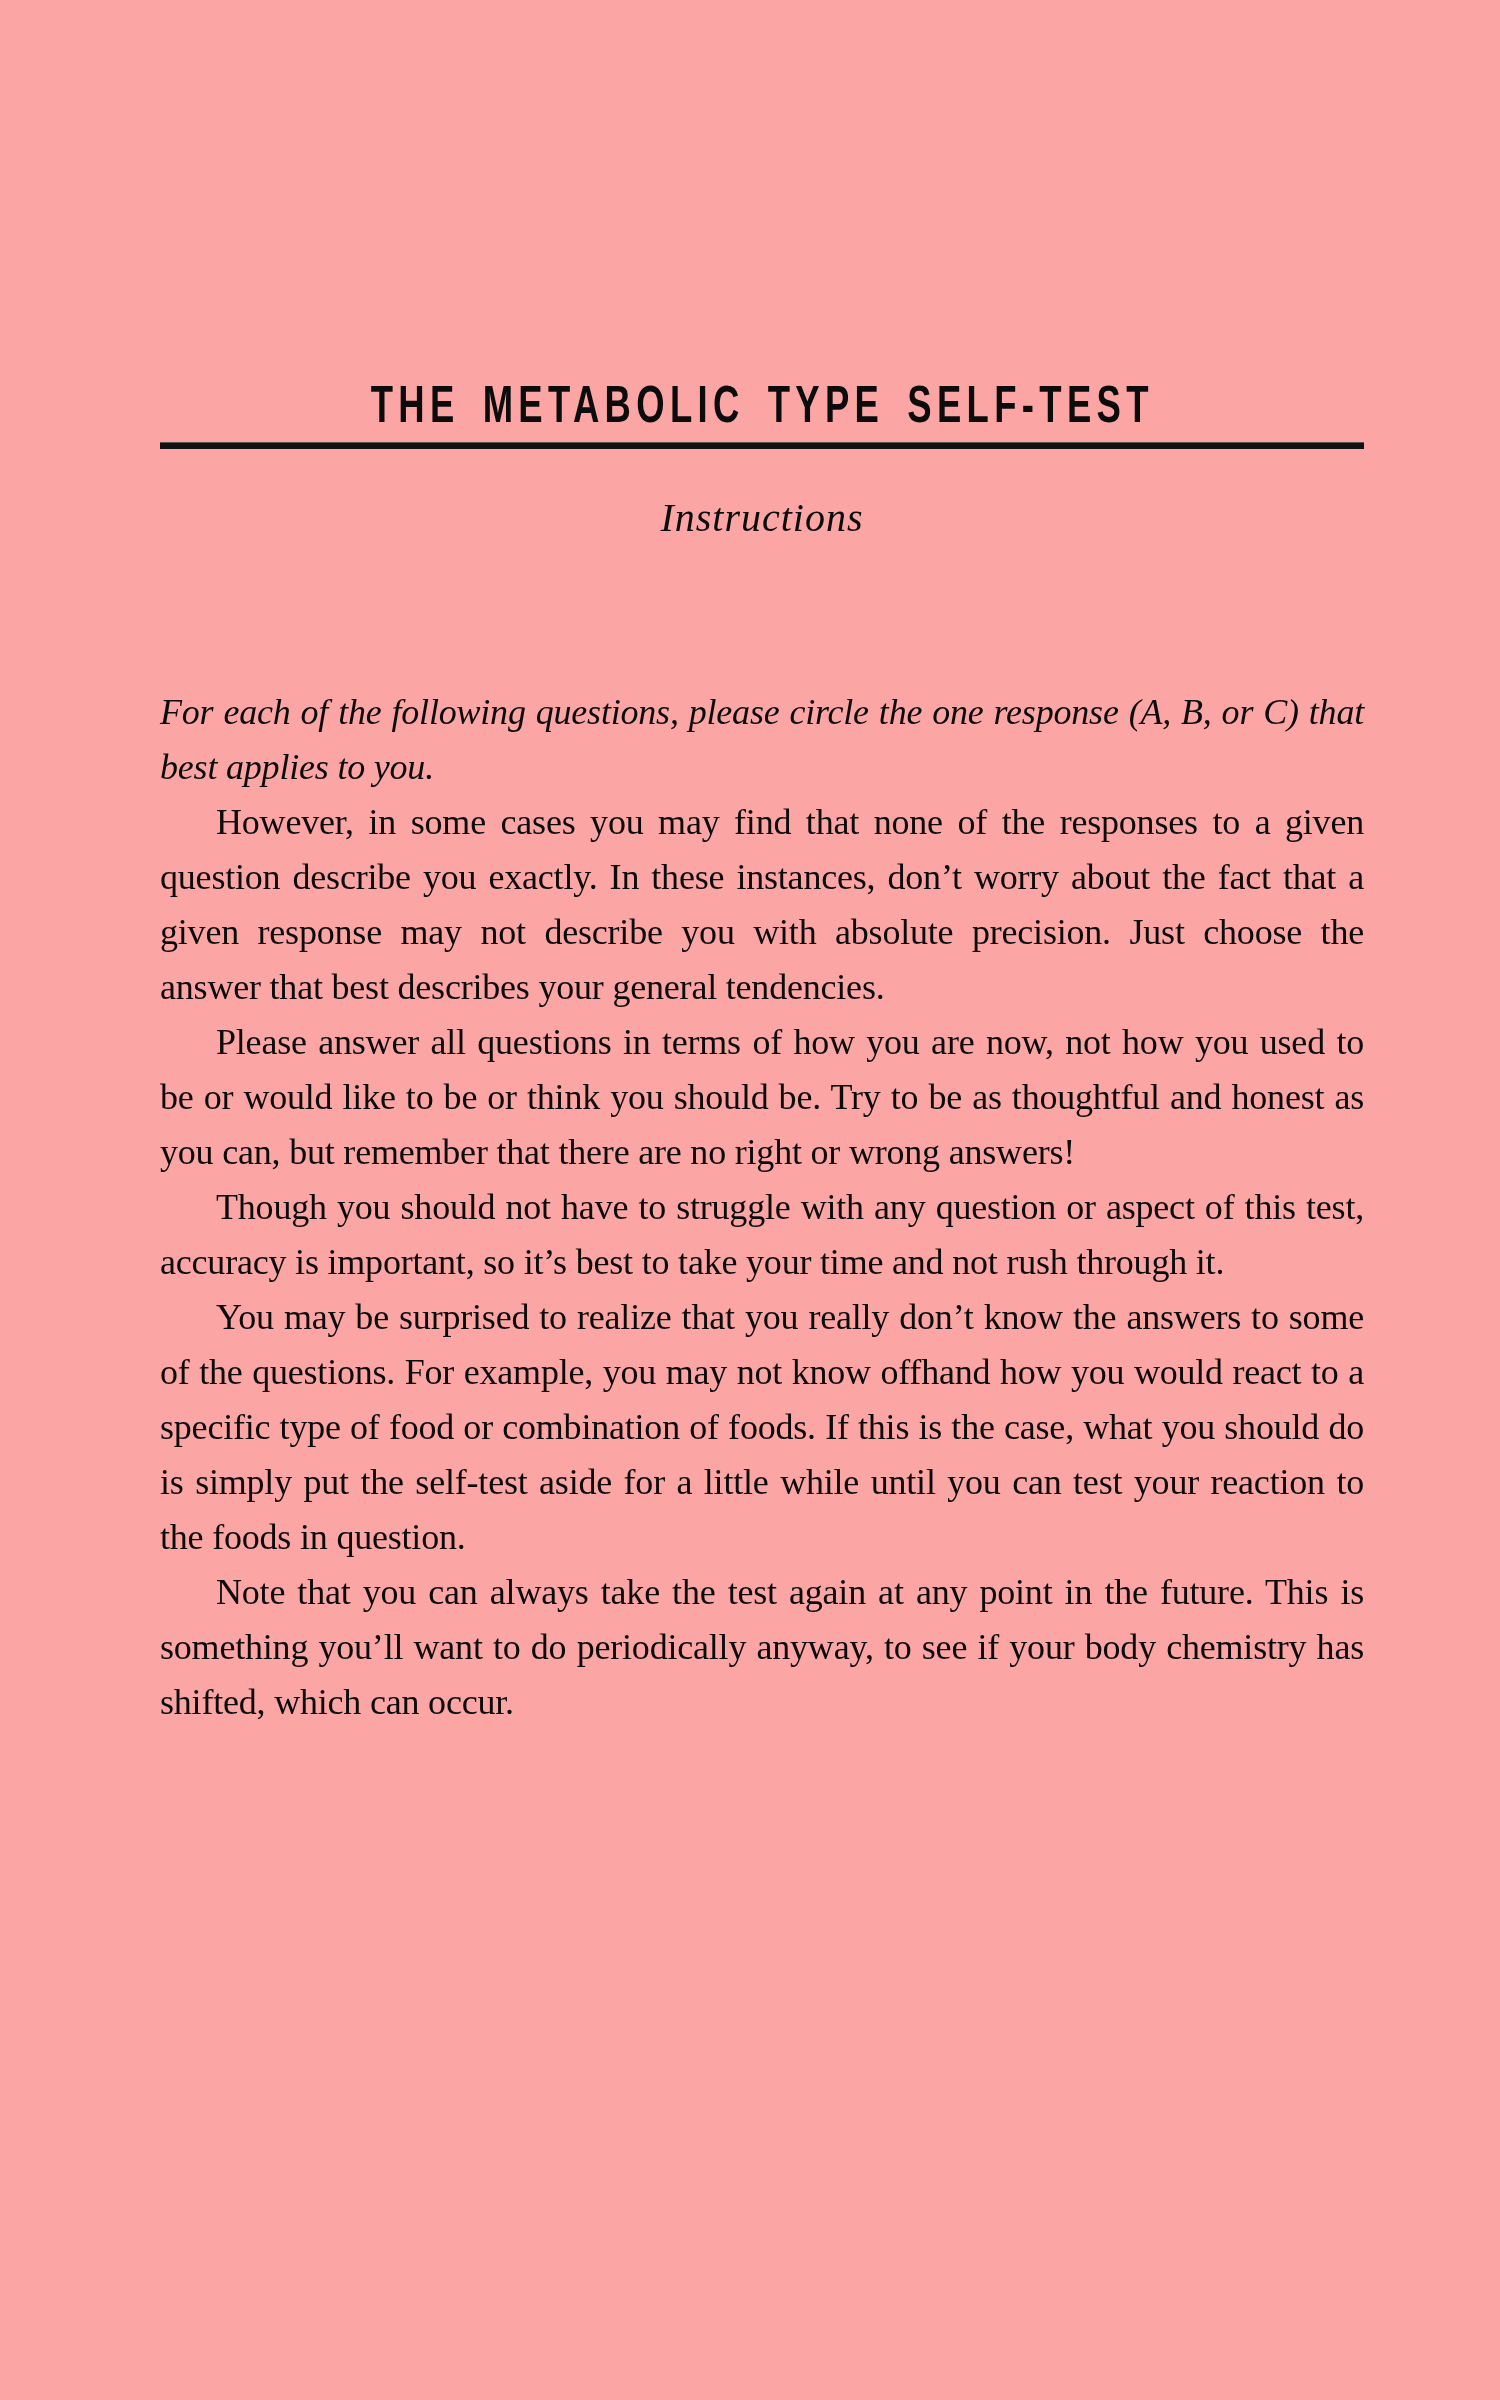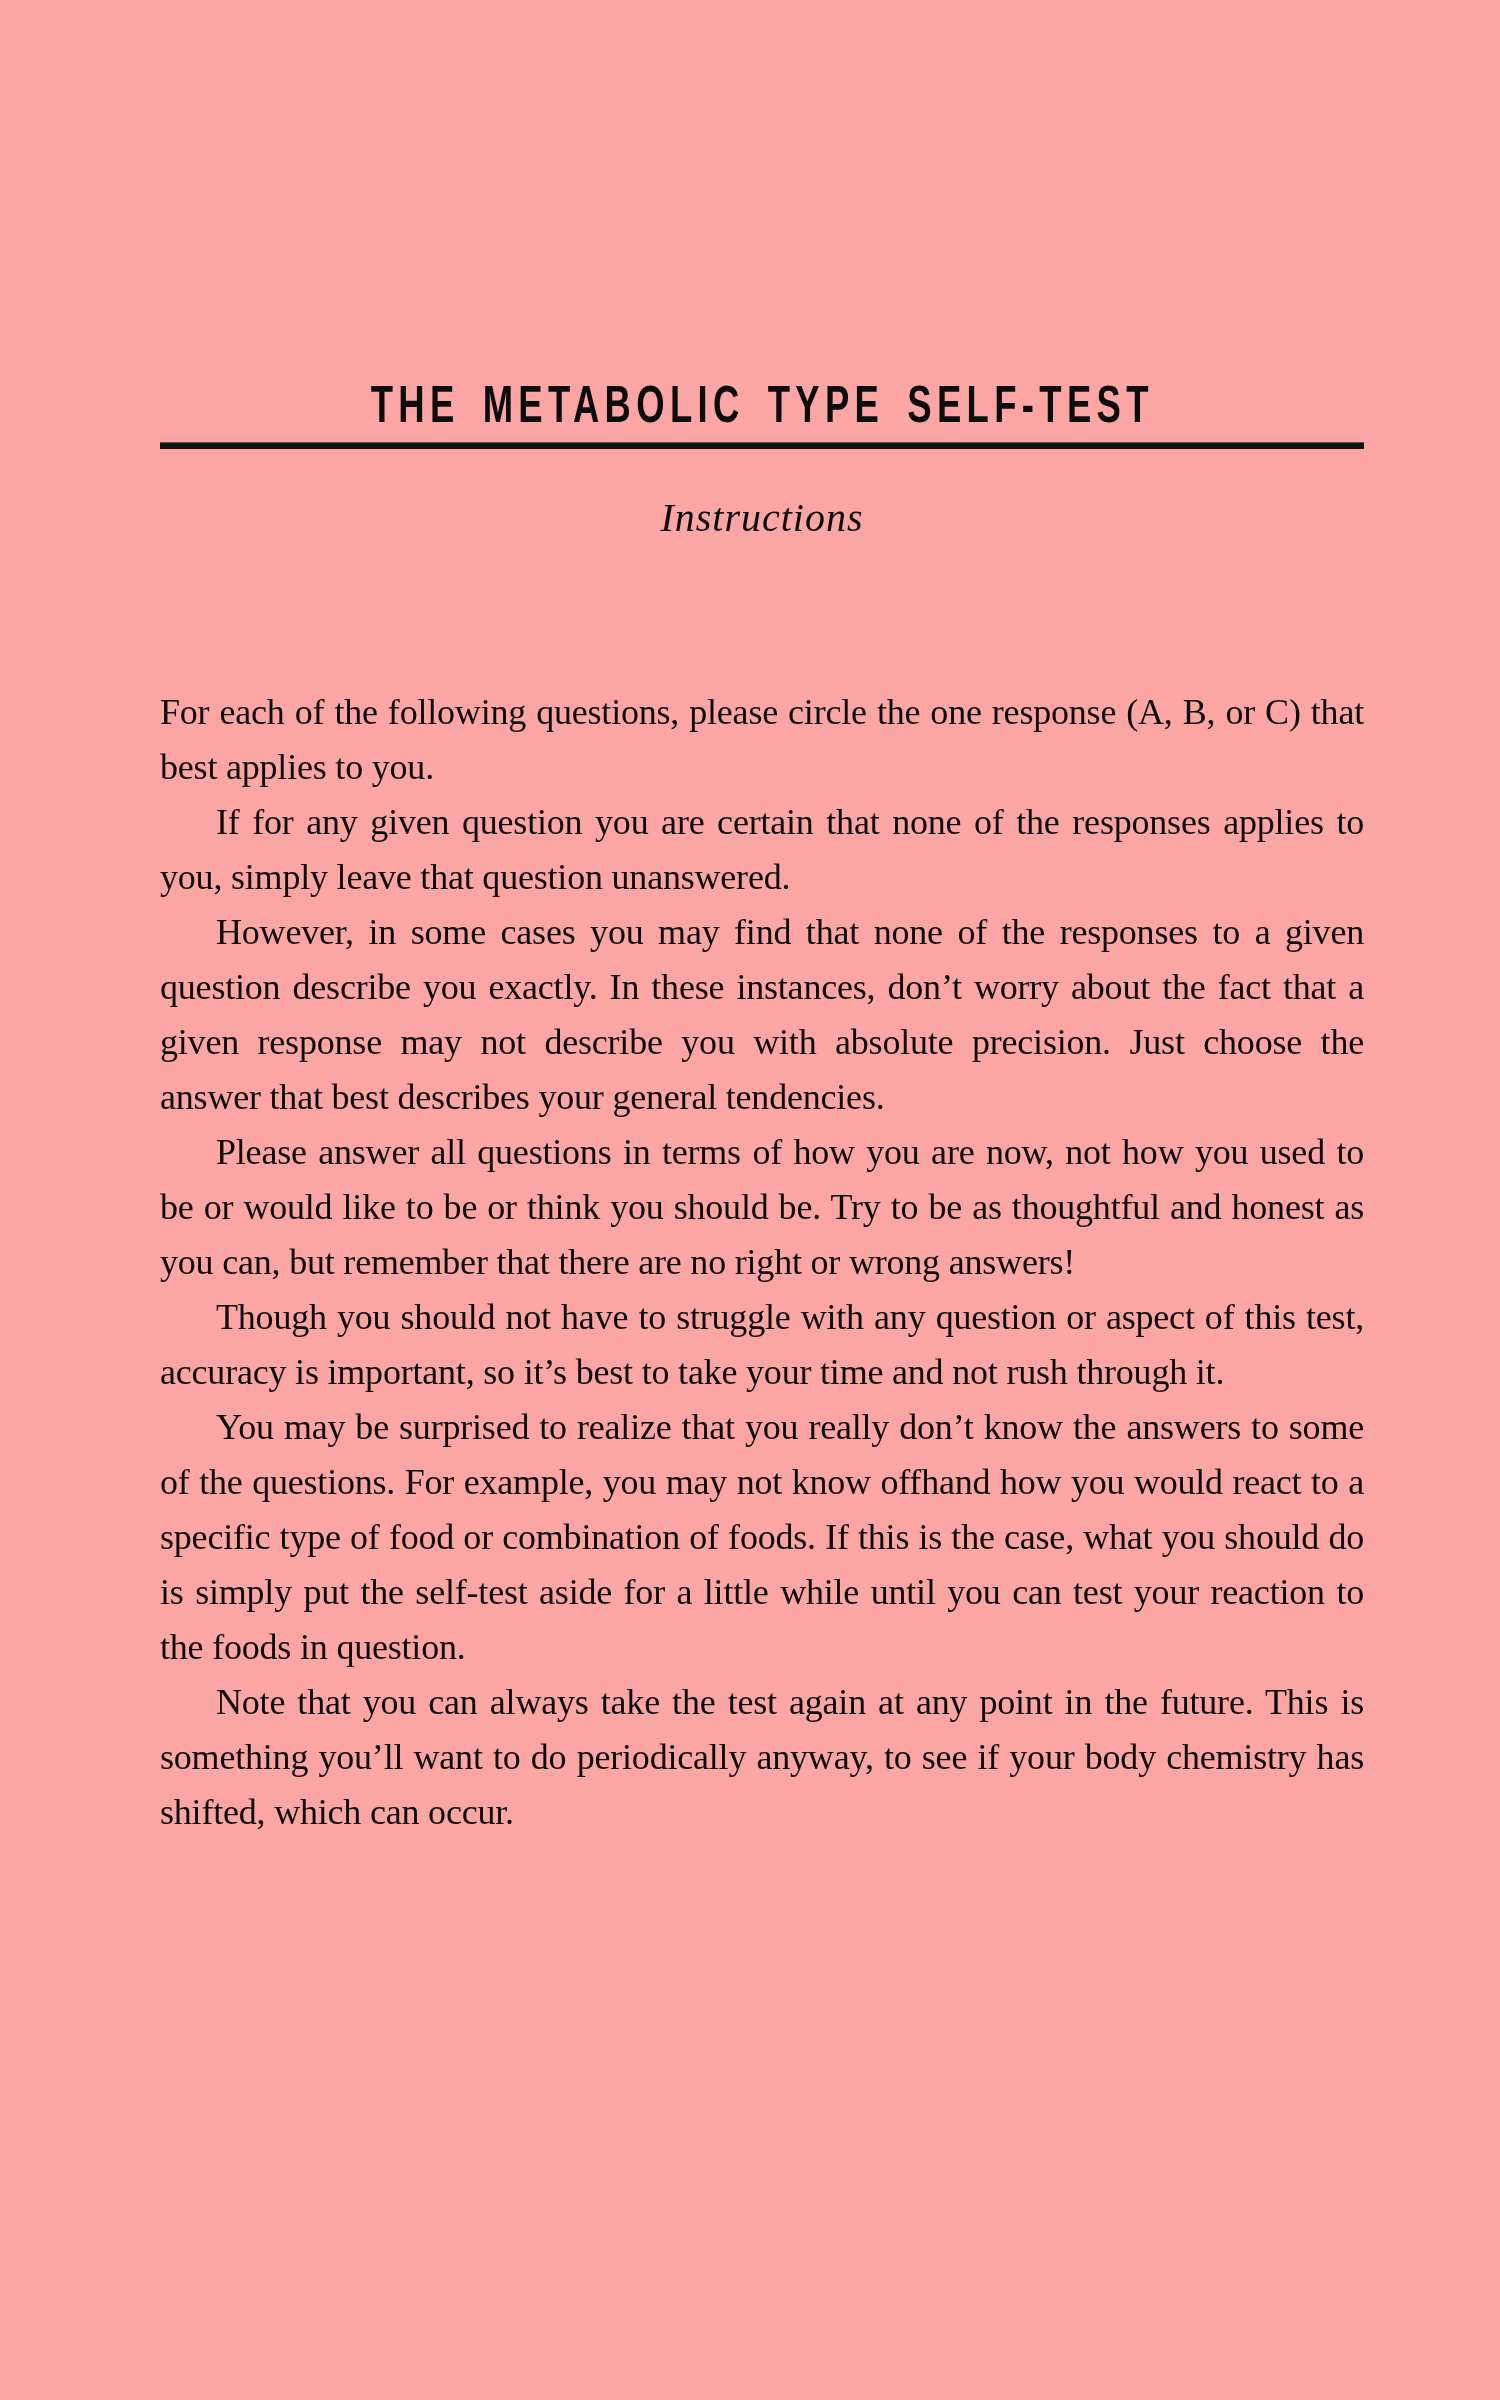--- a/index.html
+++ b/index.html
@@ -62,37 +62,37 @@
     line-height: 55px;
     text-align: justify;
     letter-spacing: -0.2px;
   }
   .body-text p {
     margin: 0;
     text-indent: 56px;
   }
   .body-text p:first-child {
     text-indent: 0;
+    font-style: italic;
   }
 </style>
 </head>
 <body>
 
 <div class="page">
   <div class="content">
 
     <h1 class="title"><span class="squeeze">THE METABOLIC TYPE SELF-TEST</span></h1>
 
     <div class="rule"></div>
 
     <h2 class="subtitle">Instructions</h2>
 
     <section class="body-text">
       <p>For each of the following questions, please circle the one response (A, B, or C) that best applies to you.</p>
-      <p>If for any given question you are certain that none of the responses applies to you, simply leave that question unanswered.</p>
       <p>However, in some cases you may find that none of the responses to a given question describe you exactly. In these instances, don’t worry about the fact that a given response may not describe you with absolute precision. Just choose the answer that best describes your general tendencies.</p>
       <p>Please answer all questions in terms of how you are now, not how you used to be or would like to be or think you should be. Try to be as thoughtful and honest as you can, but remember that there are no right or wrong answers!</p>
       <p>Though you should not have to struggle with any question or aspect of this test, accuracy is important, so it’s best to take your time and not rush through it.</p>
       <p>You may be surprised to realize that you really don’t know the answers to some of the questions. For example, you may not know offhand how you would react to a specific type of food or combination of foods. If this is the case, what you should do is simply put the self-test aside for a little while until you can test your reaction to the foods in question.</p>
       <p>Note that you can always take the test again at any point in the future. This is something you’ll want to do periodically anyway, to see if your body chemistry has shifted, which can occur.</p>
     </section>
 
   </div>
 </div>
 

